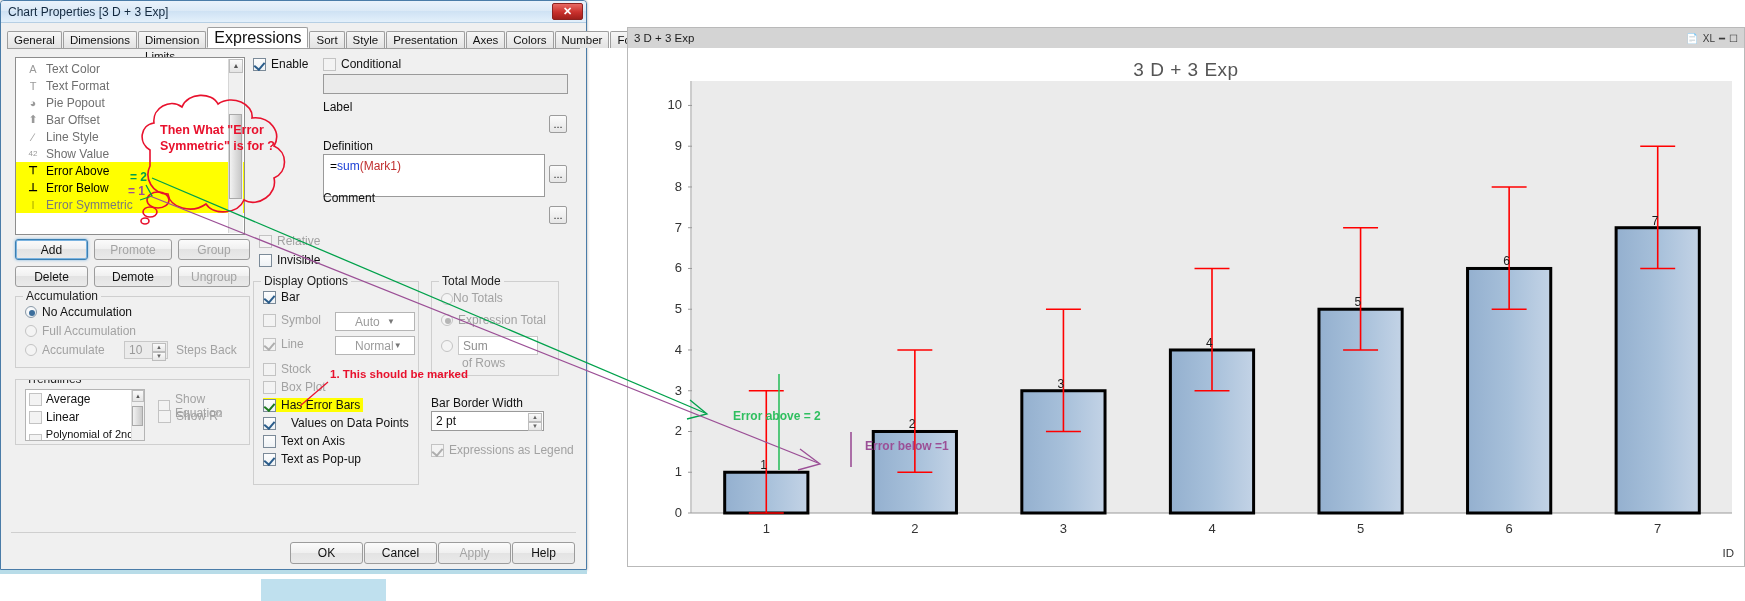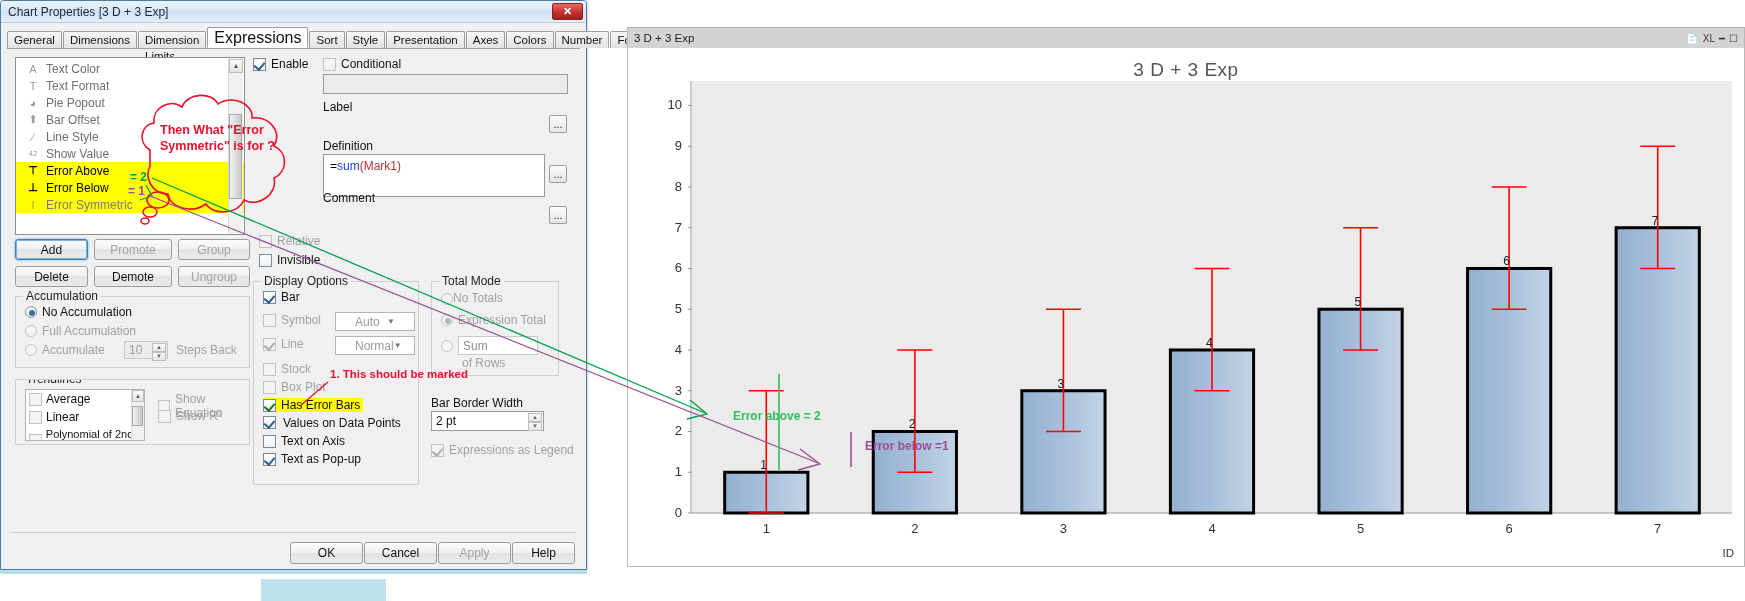--- a/index.html
+++ b/index.html
@@ -336,21 +336,21 @@
         <span class="lbl dis">Stock</span>
         </div>
       <div style="position:absolute;left:9px;top:98px;display:flex;align-items:center;gap:5px">
         <span class="chk dis"></span>
         <span class="lbl dis">Box Plot</span>
         </div>
       <div style="position:absolute;left:9px;top:116px;display:flex;align-items:center;gap:5px;background:#ffff00;padding:0 3px 0 0">
         <span class="chk grn on"></span>
         <span class="lbl">Has Error Bars</span>
         </div>
-      <div style="position:absolute;left:9px;top:134px;display:flex;align-items:flex-start;gap:7px">
+      <div style="position:absolute;left:9px;top:134px;display:flex;align-items:flex-end;gap:15px">
         <span class="chk on"></span>
         <span class="lbl">Values on Data Points</span>
         </div>
       <div style="position:absolute;left:9px;top:152px;display:flex;align-items:center;gap:5px">
         <span class="chk"></span>
         <span class="lbl">Text on Axis</span>
         </div>
       <div style="position:absolute;left:9px;top:170px;display:flex;align-items:center;gap:5px">
         <span class="chk on"></span>
         <span class="lbl">Text as Pop-up</span>

